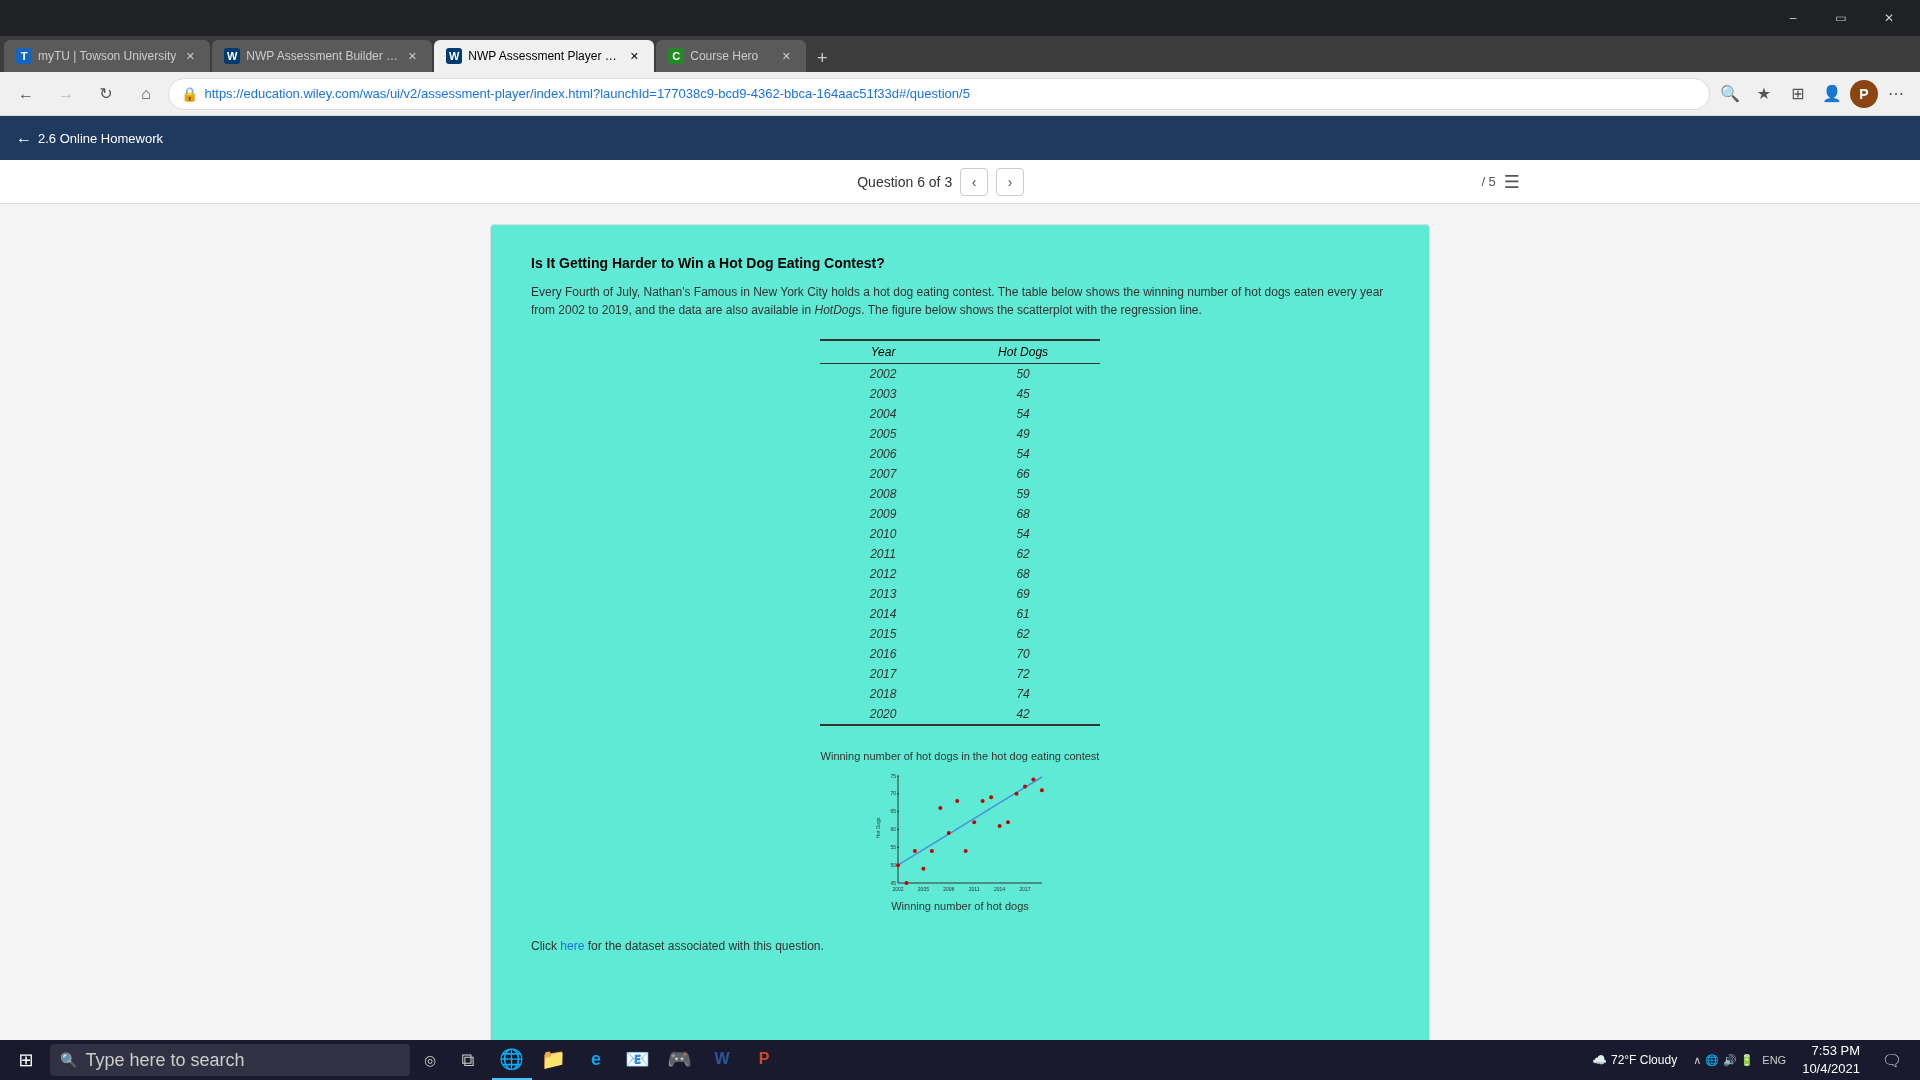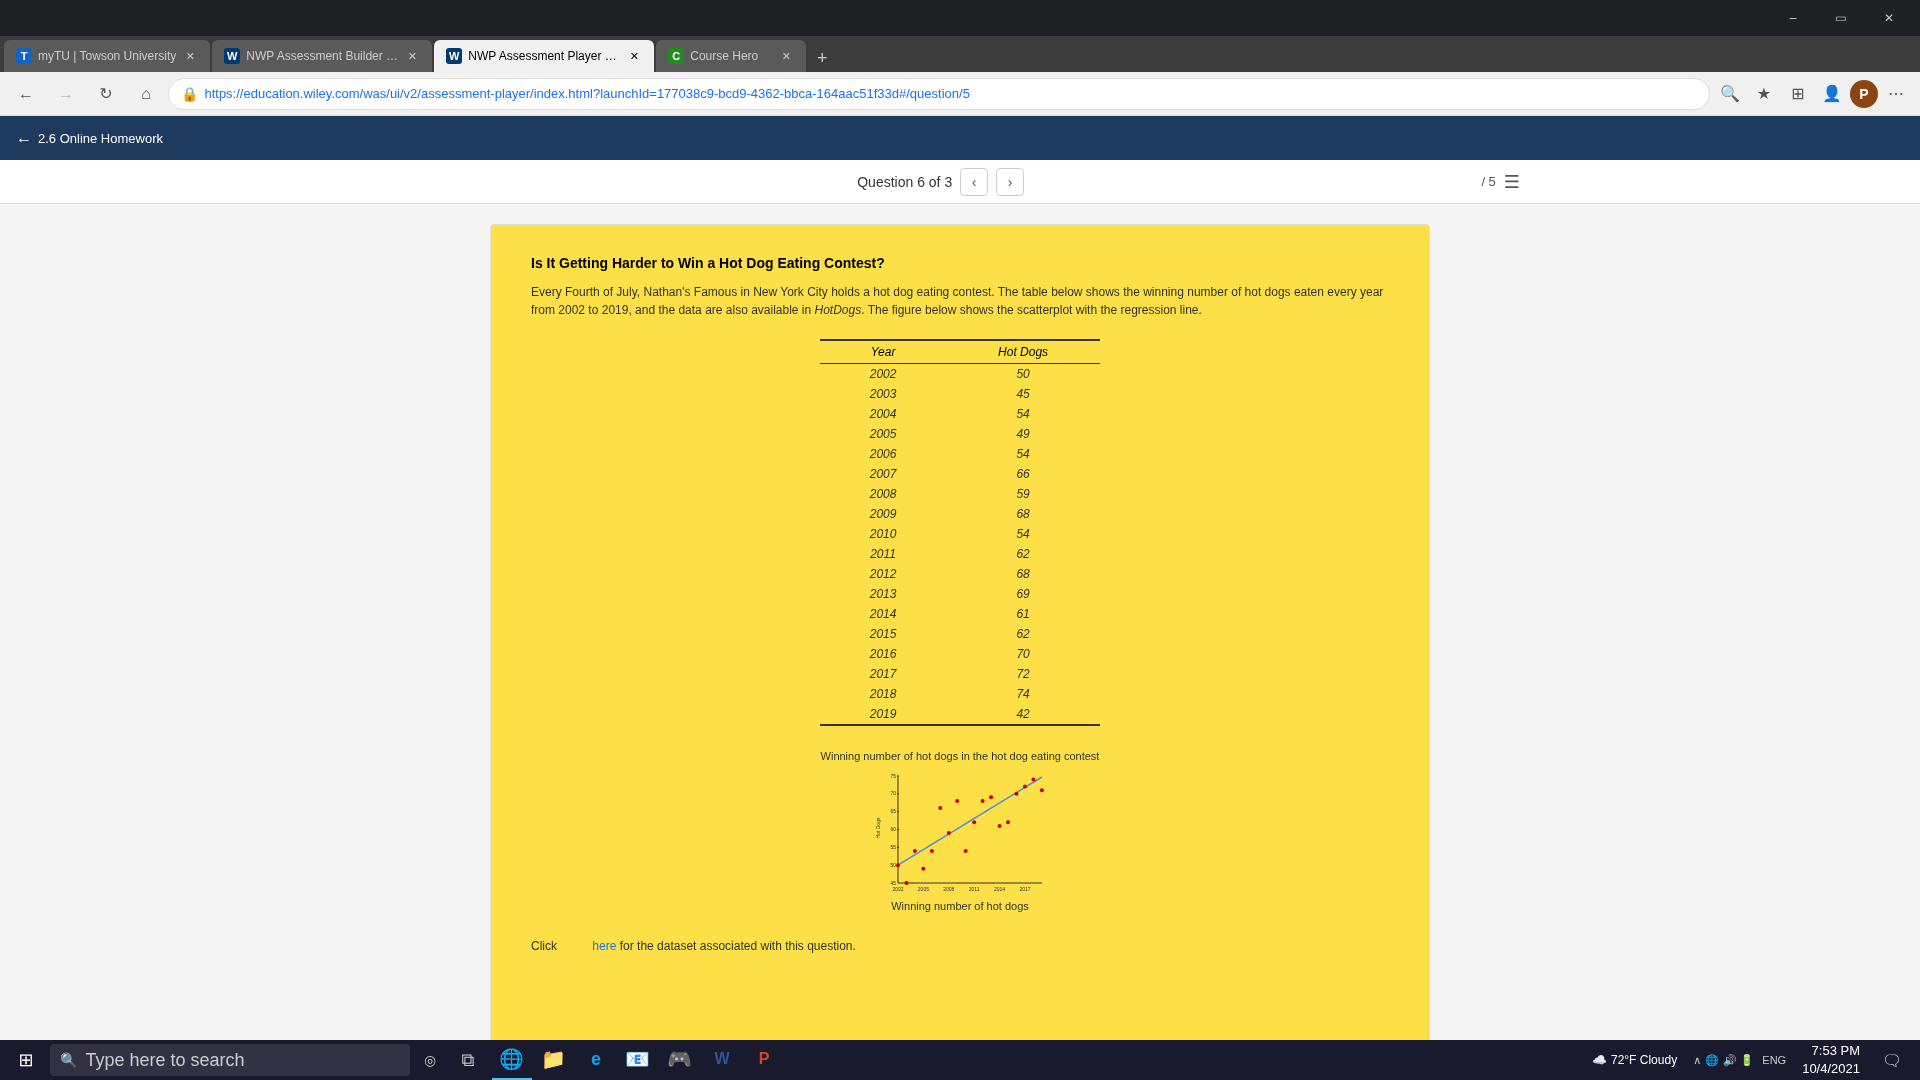--- a/index.html
+++ b/index.html
@@ -36,39 +36,39 @@
     
     .question-nav { width: 100%; height: 44px; background: #fff; border-bottom: 1px solid #ddd; display: flex; align-items: center; justify-content: space-between; padding: 0 400px; }
     .q-nav-center { display: flex; align-items: center; gap: 8px; font-size: 14px; color: #333; }
     .q-nav-btn { width: 28px; height: 28px; display: flex; align-items: center; justify-content: center; border: 1px solid #ccc; border-radius: 4px; cursor: pointer; font-size: 14px; color: #555; }
     .q-nav-right { display: flex; align-items: center; gap: 8px; font-size: 14px; color: #555; }
     .q-score { font-size: 13px; color: #555; }
     .q-menu-btn { cursor: pointer; font-size: 18px; color: #555; }
 
     
     .page-content { width: 100%; background: #f5f5f5; padding: 20px 0; display: flex; justify-content: center; overflow-y: auto; height: calc(1080px - 36px - 36px - 44px - 44px - 40px); }
-    .question-card { background: #fde047; width: 940px; padding: 30px 40px; border: 1px solid #ddd; border-radius: 4px; }
+    .question-card { background: #5eead4; width: 940px; padding: 30px 40px; border: 1px solid #ddd; border-radius: 4px; }
     .q-title { font-size: 14px; font-weight: bold; color: #000; margin-bottom: 12px; }
     .q-description { font-size: 12px; color: #333; line-height: 1.5; margin-bottom: 20px; }
 
     
     .data-table { margin: 13px auto 24px; border-collapse: collapse; width: 280px; font-style: italic; }
     .data-table th { border-top: 2px solid #333; border-bottom: 1px solid #333; padding: 4px 40px; font-size: 12px; font-weight: normal; text-align: center; }
     .data-table td { padding: 3px 40px; font-size: 12px; text-align: center; color: #333; }
     .data-table tr:last-child td { border-bottom: 2px solid #333; }
 
     
     .chart-container { display: flex; flex-direction: column; align-items: center; margin-bottom: 24px; }
     .chart-title { font-size: 11px; color: #333; text-align: center; margin-bottom: 6px; }
     .chart-wrapper { position: relative; }
     .chart-svg { display: block; }
 
     
     .footer-links { font-size: 12px; color: #333; line-height: 1.8; }
-    .footer-links a { color: #1a73e8; text-decoration: none; margin-left: 32px; }
+    .footer-links a { color: #1a73e8; text-decoration: none; }
 
     
     .taskbar { position: fixed; bottom: 0; left: 0; width: 100%; height: 40px; background: #1a1a2e; display: flex; align-items: center; padding: 0 4px; gap: 2px; z-index: 9999; }
     .taskbar-start { width: 44px; height: 40px; display: flex; align-items: center; justify-content: center; cursor: pointer; font-size: 18px; color: #fff; }
     .taskbar-search { display: flex; align-items: center; height: 32px; background: rgba(255,255,255,0.1); border-radius: 4px; padding: 0 10px; gap: 8px; min-width: 360px; }
     .taskbar-search-icon { color: #ccc; font-size: 14px; }
     .taskbar-search-text { color: #ccc; font-size: 18px; }
     .taskbar-cortana { width: 36px; height: 36px; display: flex; align-items: center; justify-content: center; cursor: pointer; color: #ccc; border-radius: 50%; font-size: 14px; }
     .taskbar-task { width: 36px; height: 36px; display: flex; align-items: center; justify-content: center; cursor: pointer; color: #ccc; border-radius: 4px; font-size: 18px; }
     .taskbar-apps { display: flex; align-items: center; gap: 2px; margin-left: 4px; }
@@ -235,21 +235,21 @@
           </tr>
           <tr>
             <td>2017</td>
             <td>72</td>
           </tr>
           <tr>
             <td>2018</td>
             <td>74</td>
           </tr>
           <tr>
-            <td>2019</td>
+            <td>2020</td>
             <td>42</td>
           </tr>
         </tbody>
     </table>
 
     <div class="chart-container">
       <div class="chart-title">Winning number of hot dogs in the hot dog eating contest</div>
       <div class="chart-wrapper">
         <svg class="chart-svg" width="180" height="130" viewBox="0 0 180 130">
 

